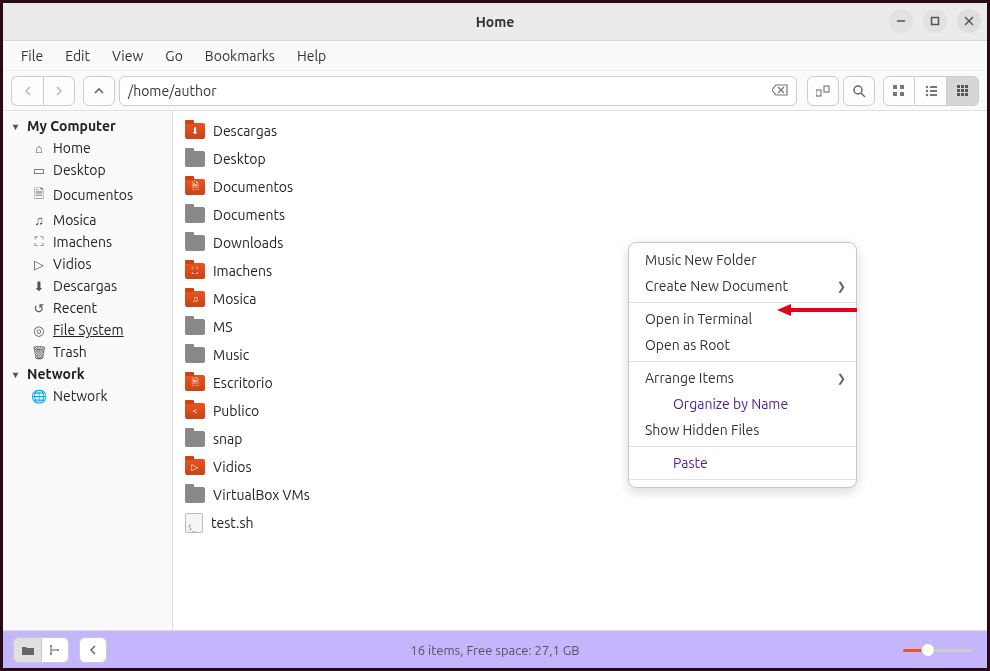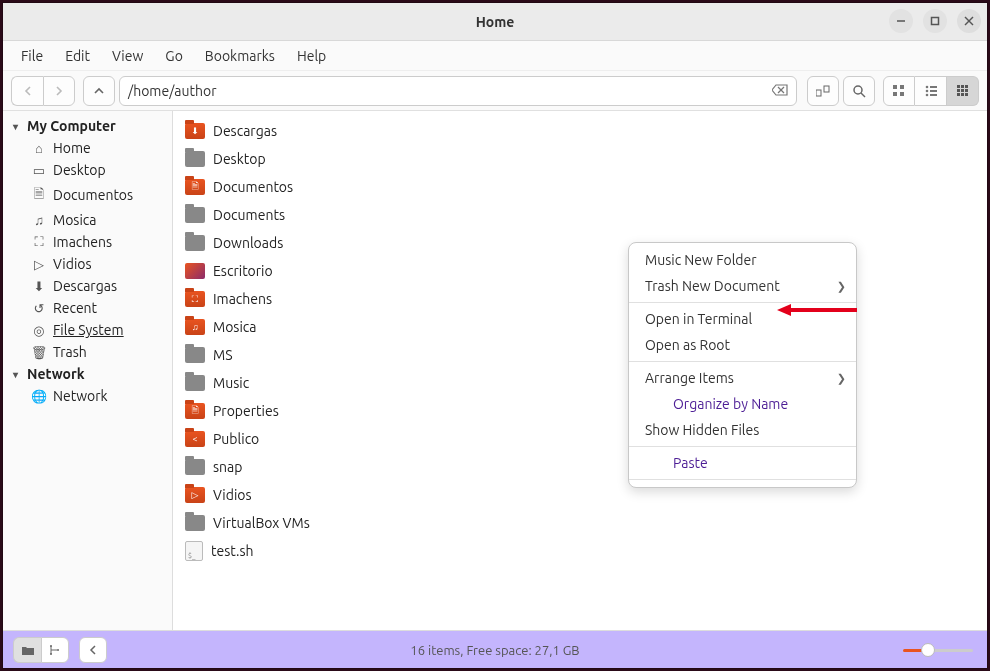--- a/index.html
+++ b/index.html
@@ -438,48 +438,44 @@
         </div>
         <div class="file-row">
           <span class="folder-ico "></span>
           <span class="file-label">Documents</span>
         </div>
         <div class="file-row">
           <span class="folder-ico "></span>
           <span class="file-label">Downloads</span>
         </div>
         <div class="file-row">
-          <span class="escritorio-ico"></span>
+          <span class="folder-ico orange">
+            <span class="glyph">⛶</span>
+          </span>
+          <span class="file-label">Imachens</span>
+        </div>
+        <div class="file-row">
+          <span class="folder-ico orange">
+            <span class="glyph">♫</span>
+          </span>
+          <span class="file-label">Mosica</span>
+        </div>
+        <div class="file-row">
+          <span class="folder-ico "></span>
+          <span class="file-label">MS</span>
+        </div>
+        <div class="file-row">
+          <span class="folder-ico "></span>
+          <span class="file-label">Music</span>
+        </div>
+        <div class="file-row">
+          <span class="folder-ico orange">
+            <span class="glyph">🗎</span>
+          </span>
           <span class="file-label">Escritorio</span>
-        </div>
-        <div class="file-row">
-          <span class="folder-ico orange">
-            <span class="glyph">⛶</span>
-          </span>
-          <span class="file-label">Imachens</span>
-        </div>
-        <div class="file-row">
-          <span class="folder-ico orange">
-            <span class="glyph">♫</span>
-          </span>
-          <span class="file-label">Mosica</span>
-        </div>
-        <div class="file-row">
-          <span class="folder-ico "></span>
-          <span class="file-label">MS</span>
-        </div>
-        <div class="file-row">
-          <span class="folder-ico "></span>
-          <span class="file-label">Music</span>
-        </div>
-        <div class="file-row">
-          <span class="folder-ico orange">
-            <span class="glyph">🗎</span>
-          </span>
-          <span class="file-label">Properties</span>
         </div>
         <div class="file-row">
           <span class="folder-ico orange">
             <span class="glyph">&lt;</span>
           </span>
           <span class="file-label">Publico</span>
         </div>
         <div class="file-row">
           <span class="folder-ico "></span>
           <span class="file-label">snap</span>
@@ -532,21 +528,21 @@
     </div>
   </div>
 
 </div>
 
 <div class="ctxmenu" id="ctxmenu">
     <div class="ctx-item">
       <span>Music New Folder</span>
     </div>
     <div class="ctx-item">
-      <span>Trash New Document</span>
+      <span>Create New Document</span>
       <span class="sub">❯</span>
     </div>
     <div class="ctx-sep"></div>
     <div class="ctx-item">
       <span>Open in Terminal</span>
     </div>
     <div class="ctx-item">
       <span>Open as Root</span>
     </div>
     <div class="ctx-sep"></div>

